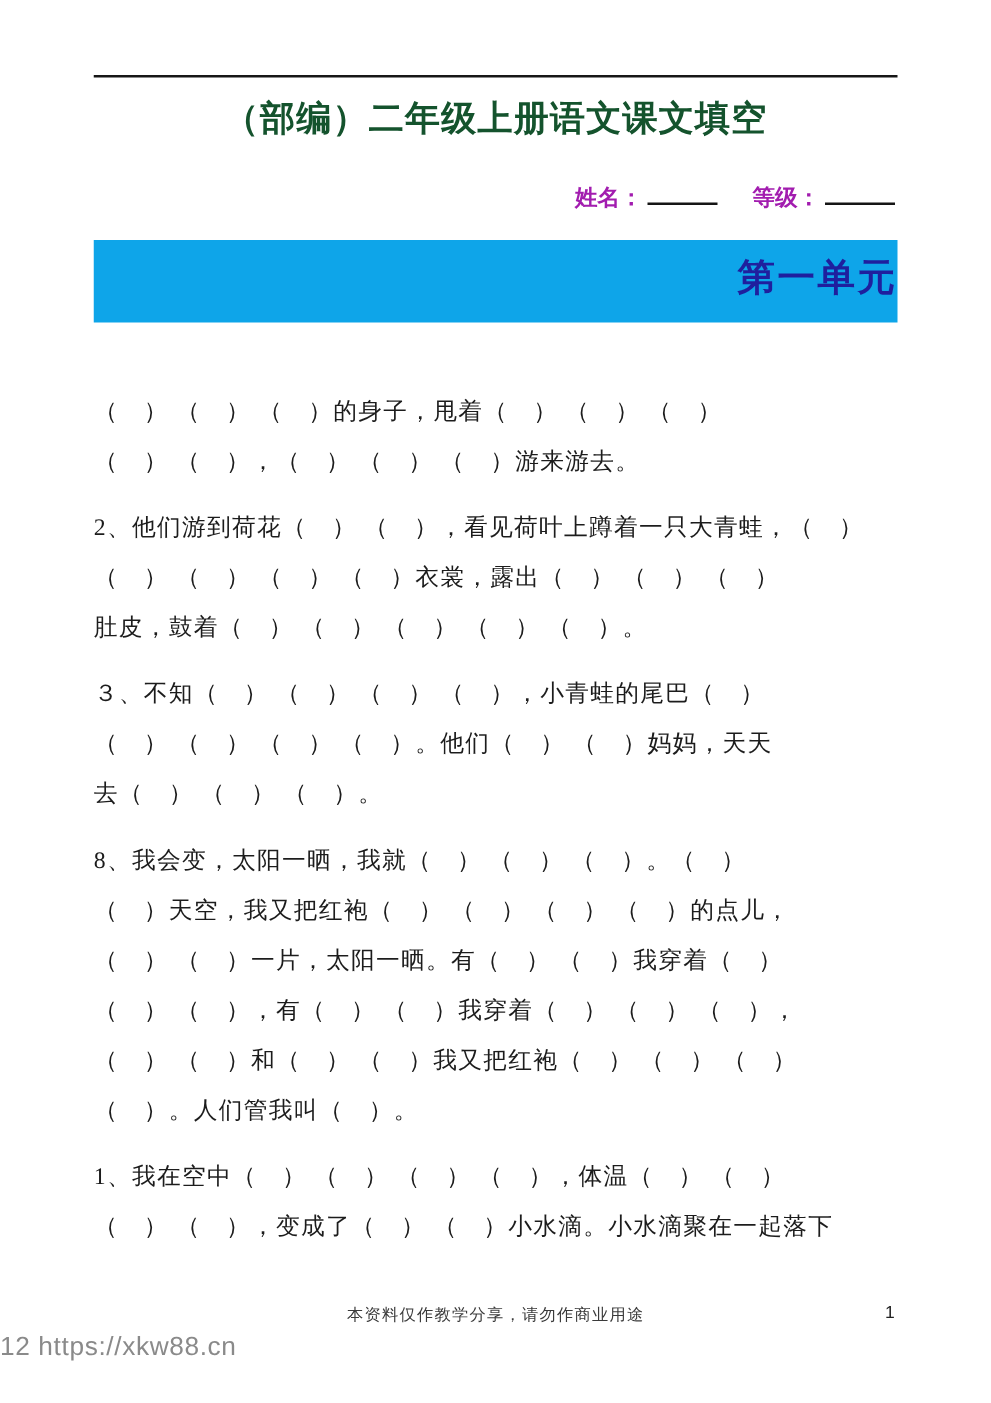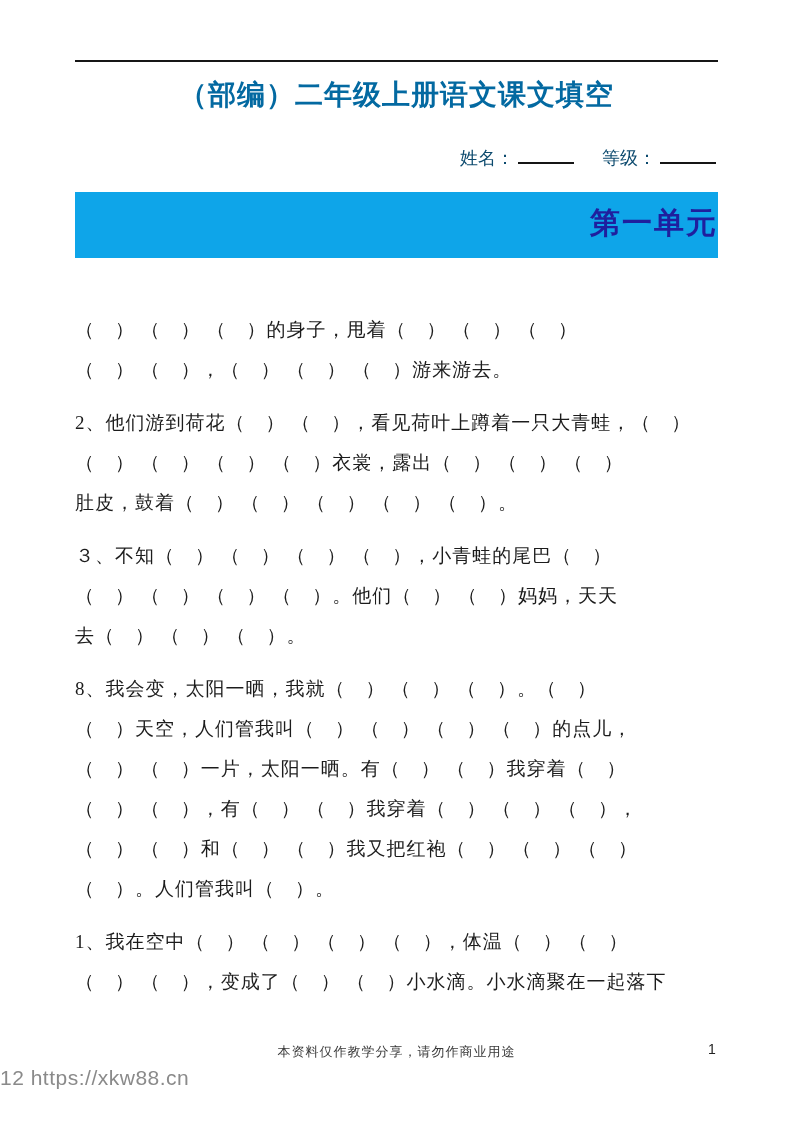--- a/index.html
+++ b/index.html
@@ -22,31 +22,31 @@
   }
   .title {
     position: absolute;
     top: 76px;
     left: 0;
     width: 100%;
     text-align: center;
     font-size: 28px;
     font-weight: bold;
     letter-spacing: 1px;
-    color: #0369a1;
+    color: #14532d;
   }
   .name-row {
     position: absolute;
     top: 146px;
     left: 75px;
     width: 643px;
     text-align: right;
     font-size: 18px;
-    font-weight: normal;
-    color: #0c4a6e;
+    font-weight: bold;
+    color: #a21caf;
   }
   .name-row .blank {
     display: inline-block;
     width: 56px;
     border-bottom: 2px solid #151515;
     height: 0.95em;
     margin: 0 2px 0 4px;
   }
   .name-row .group-gap { display: inline-block; width: 26px; }
   .banner {
@@ -141,21 +141,21 @@
     </div>
 
     <div class="question">
       <div class="qline">３、不知（　） （　） （　） （　），小青蛙的尾巴（　）</div>
       <div class="qline">（　） （　） （　） （　）。他们（　） （　）妈妈，天天</div>
       <div class="qline">去（　） （　） （　）。</div>
     </div>
 
     <div class="question">
       <div class="qline">8、我会变，太阳一晒，我就（　） （　） （　）。（　）</div>
-      <div class="qline">（　）天空，人们管我叫（　） （　） （　） （　）的点儿，</div>
+      <div class="qline">（　）天空，我又把红袍（　） （　） （　） （　）的点儿，</div>
       <div class="qline">（　） （　）一片，太阳一晒。有（　） （　）我穿着（　）</div>
       <div class="qline">（　） （　），有（　） （　）我穿着（　） （　） （　），</div>
       <div class="qline">（　） （　）和（　） （　）我又把红袍（　） （　） （　）</div>
       <div class="qline">（　）。人们管我叫（　）。</div>
     </div>
 
     <div class="question">
       <div class="qline">1、我在空中（　） （　） （　） （　），体温（　） （　）</div>
       <div class="qline">（　） （　），变成了（　） （　）小水滴。小水滴聚在一起落下</div>
     </div>

